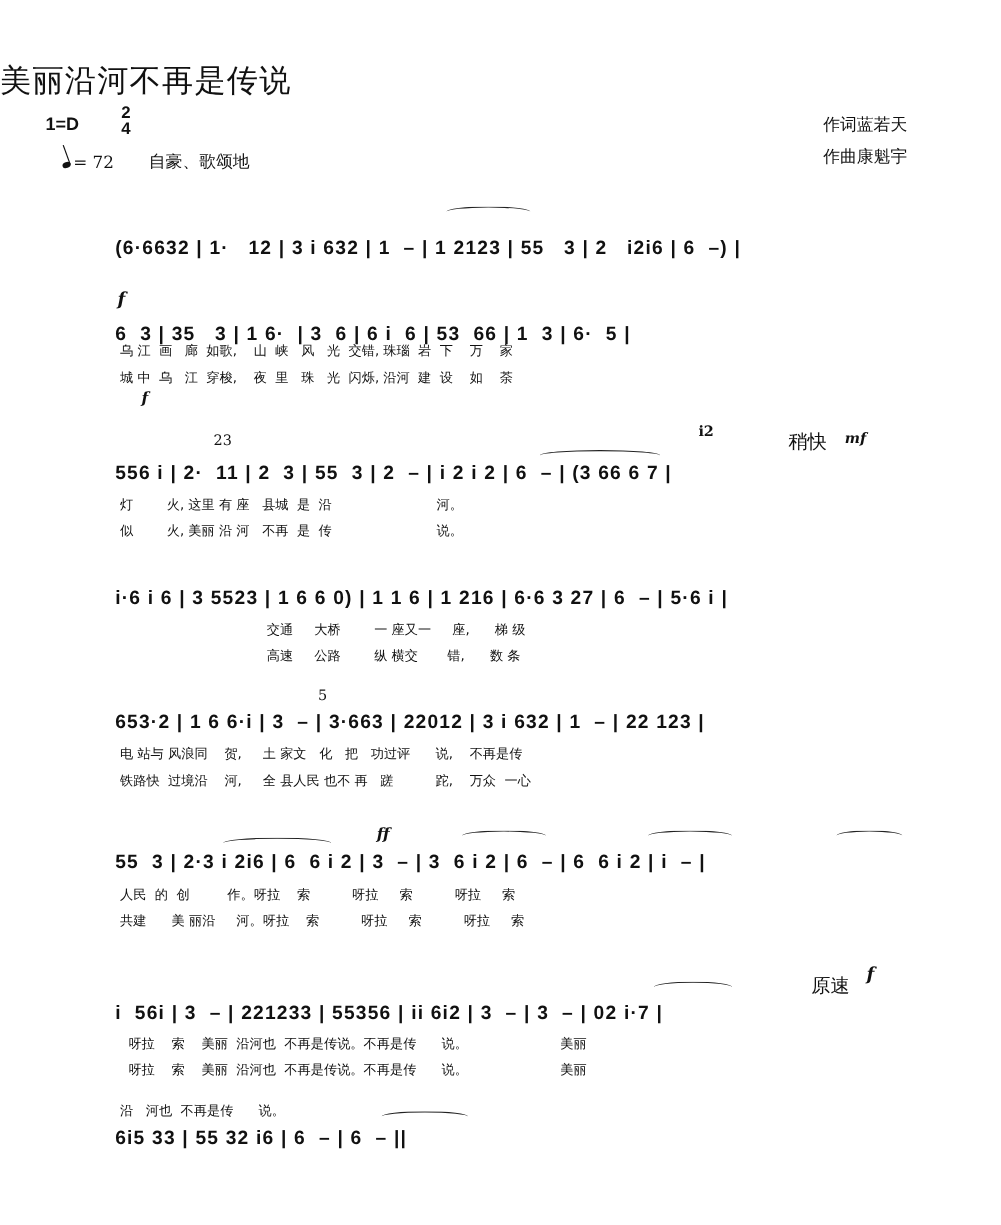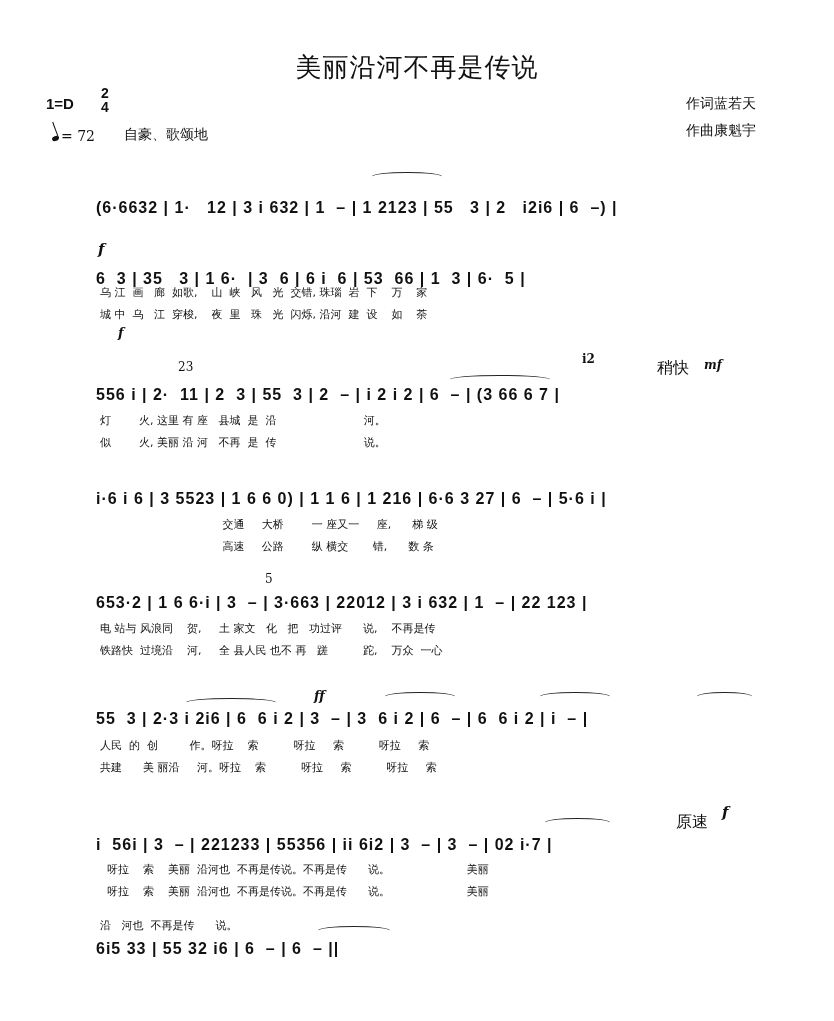--- a/index.html
+++ b/index.html
@@ -1,18 +1,18 @@
 <!DOCTYPE html>
 <html><head>
   <meta charset="utf-8">
   <style>
     html, body { margin: 0; padding: 0; background: #ffffff; }
     body { width: 834px; height: 1021px; position: relative; overflow: hidden; color: #111; font-family: "Liberation Sans", sans-serif; }
-    .title { position: absolute; top: 50px; left: 0; width: 834px; text-align: center; font-size: 26px; font-family: Liberation Serif, serif; letter-spacing: 1px; }
-    .key { position: absolute; left: 46px; top: 95px; font-size: 15px; font-weight: bold; }
+    .title { position: absolute; top: 50px; left: 0; width: 834px; text-align: left; font-size: 26px; font-family: Liberation Serif, serif; letter-spacing: 1px; }
+    .key { position: absolute; left: 38px; top: 95px; font-size: 15px; font-weight: bold; }
     .timesig { position: absolute; left: 98px; top: 86px; width: 14px; text-align: center; font-weight: bold; font-size: 14px; line-height: 14px; }
     .timesig span { display: block; }
     .tempo { position: absolute; left: 52px; top: 128px; font-size: 14px; font-family: "DejaVu Serif", serif; }
     .tempo .note { display: inline-block; width: 7px; height: 5px; background: #111; border-radius: 50%; position: relative; transform: rotate(-20deg); margin-right: 2px; }
     .tempo .note::after { content: ""; position: absolute; right: 0; bottom: 2px; width: 1px; height: 17px; background: #111; }
     .expr { position: absolute; left: 124px; top: 126px; font-size: 14px; font-family: "DejaVu Serif", serif; }
     .credit { position: absolute; right: 78px; font-size: 14px; font-family: "DejaVu Serif", serif; }
     .notes { position: absolute; left: 96px; font-size: 16px; font-weight: bold; white-space: pre; font-family: "Liberation Sans", sans-serif; letter-spacing: 1px; }
     .lyr { position: absolute; left: 100px; font-size: 11px; white-space: pre; font-family: "DejaVu Sans", sans-serif; }
     .mark { position: absolute; font-size: 15px; font-style: italic; font-weight: bold; font-family: "DejaVu Serif", serif; }

